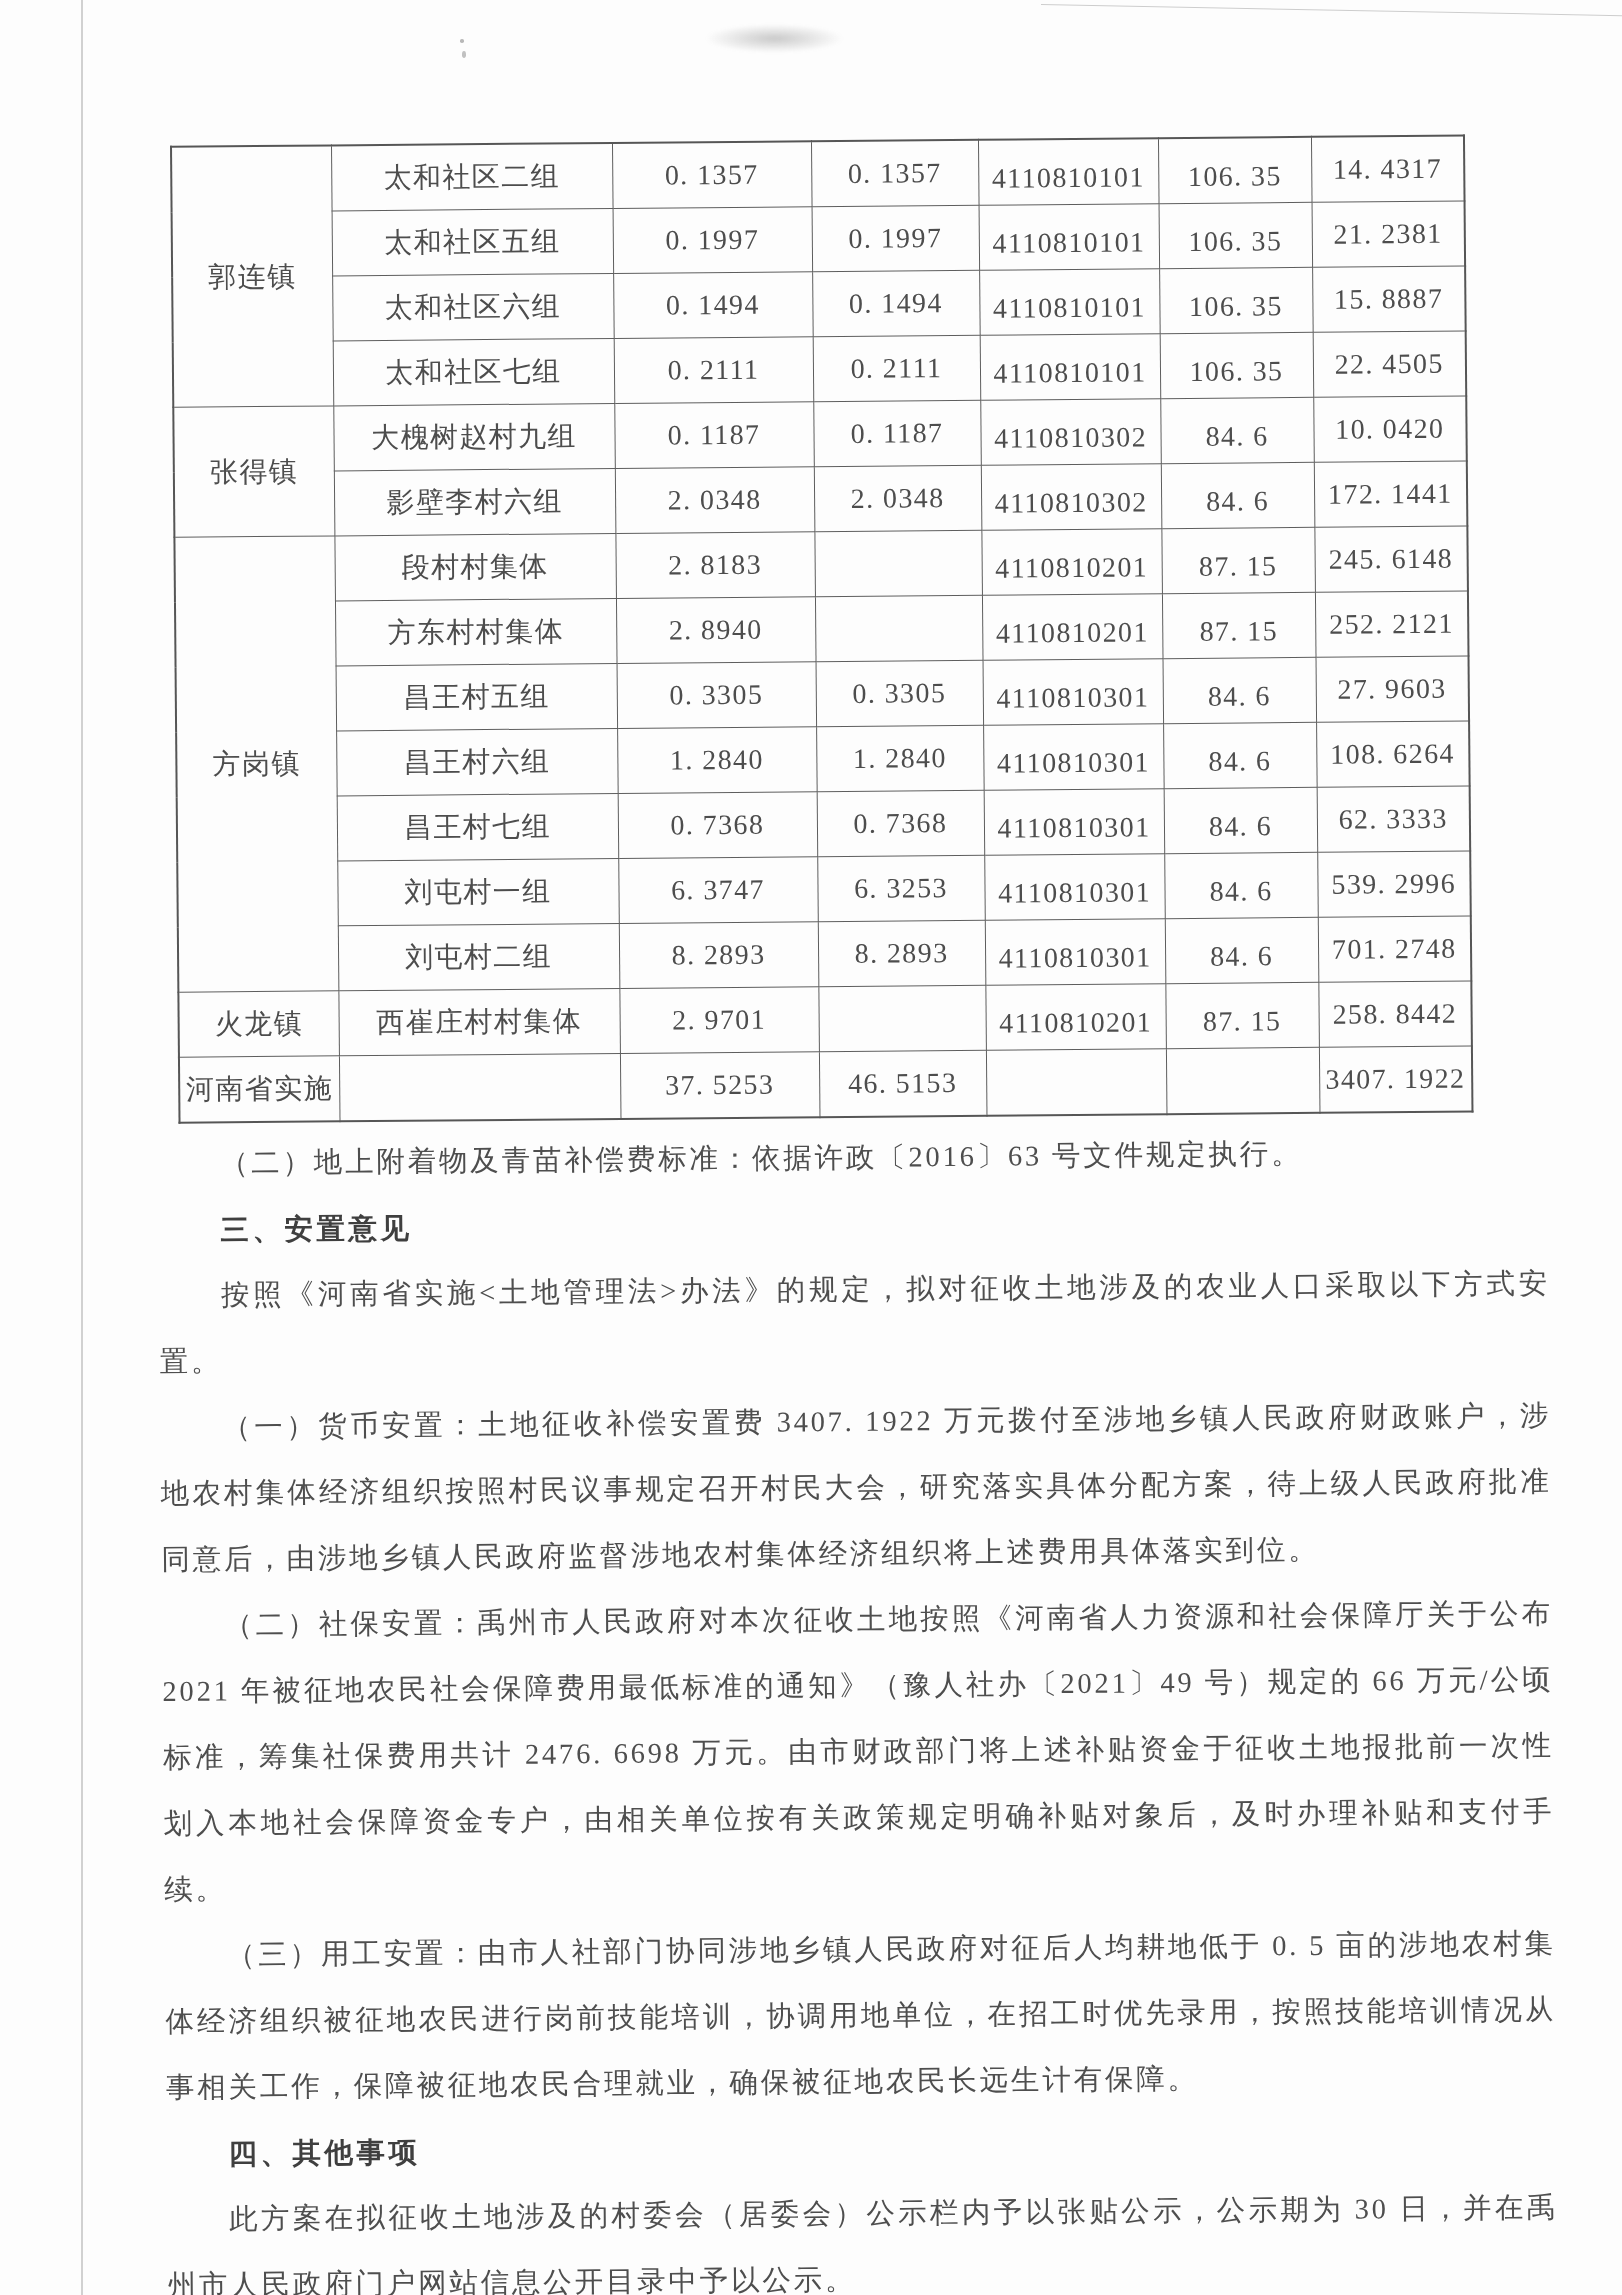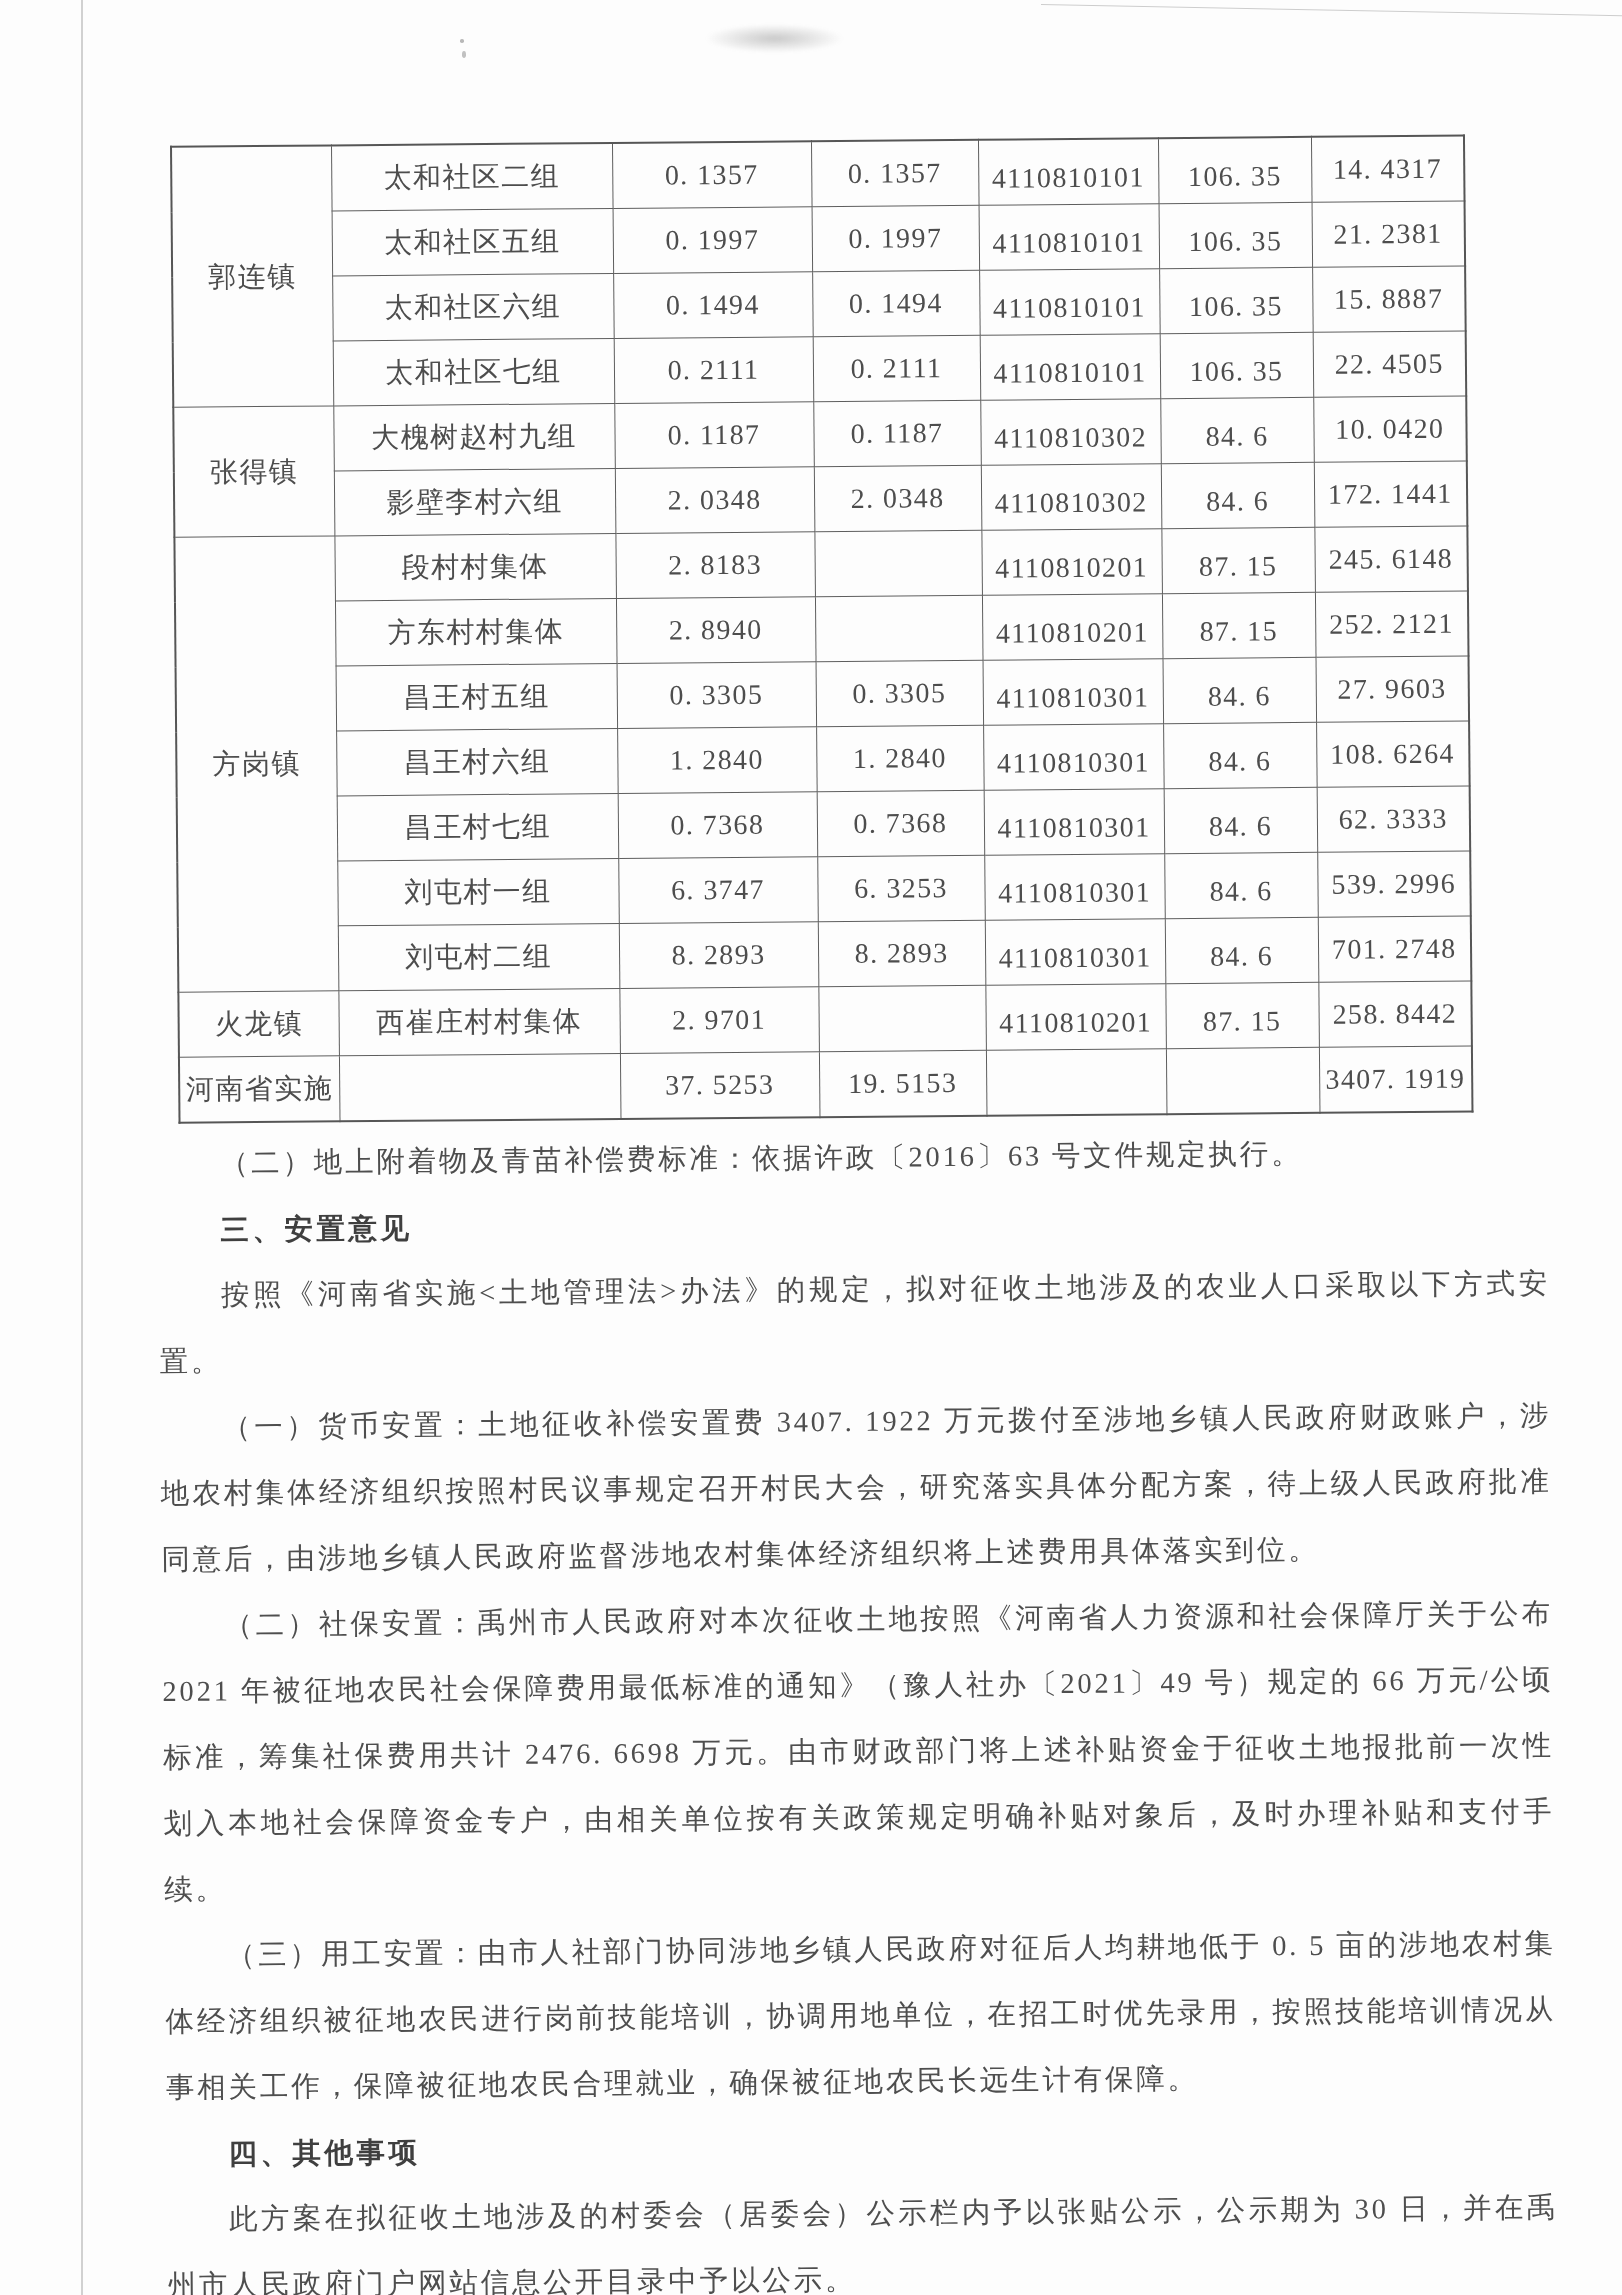--- a/index.html
+++ b/index.html
@@ -209,24 +209,24 @@
             <td>2. 9701</td>
             <td></td>
             <td class="low">4110810201</td>
             <td class="low">87. 15</td>
             <td>258. 8442</td>
           </tr>
           <tr>
             <td rowspan="1">河南省实施</td>
             <td></td>
             <td>37. 5253</td>
-            <td>19. 5153</td>
+            <td>46. 5153</td>
             <td class="low"></td>
             <td class="low"></td>
-            <td>3407. 1919</td>
+            <td>3407. 1922</td>
           </tr>
         </tbody>
     </table>
 
     <div id="paragraphs">
         <p>（二）地上附着物及青苗补偿费标准：依据许政〔2016〕63 号文件规定执行。</p>
         <p class="hd">三、安置意见</p>
         <p>按照《河南省实施&lt;土地管理法&gt;办法》的规定，拟对征收土地涉及的农业人口采取以下方式安置。</p>
         <p>（一）货币安置：土地征收补偿安置费 3407. 1922 万元拨付至涉地乡镇人民政府财政账户，涉地农村集体经济组织按照村民议事规定召开村民大会，研究落实具体分配方案，待上级人民政府批准同意后，由涉地乡镇人民政府监督涉地农村集体经济组织将上述费用具体落实到位。</p>
         <p>（二）社保安置：禹州市人民政府对本次征收土地按照《河南省人力资源和社会保障厅关于公布 2021 年被征地农民社会保障费用最低标准的通知》（豫人社办〔2021〕49 号）规定的 66 万元/公顷标准，筹集社保费用共计 2476. 6698 万元。由市财政部门将上述补贴资金于征收土地报批前一次性划入本地社会保障资金专户，由相关单位按有关政策规定明确补贴对象后，及时办理补贴和支付手续。</p>

